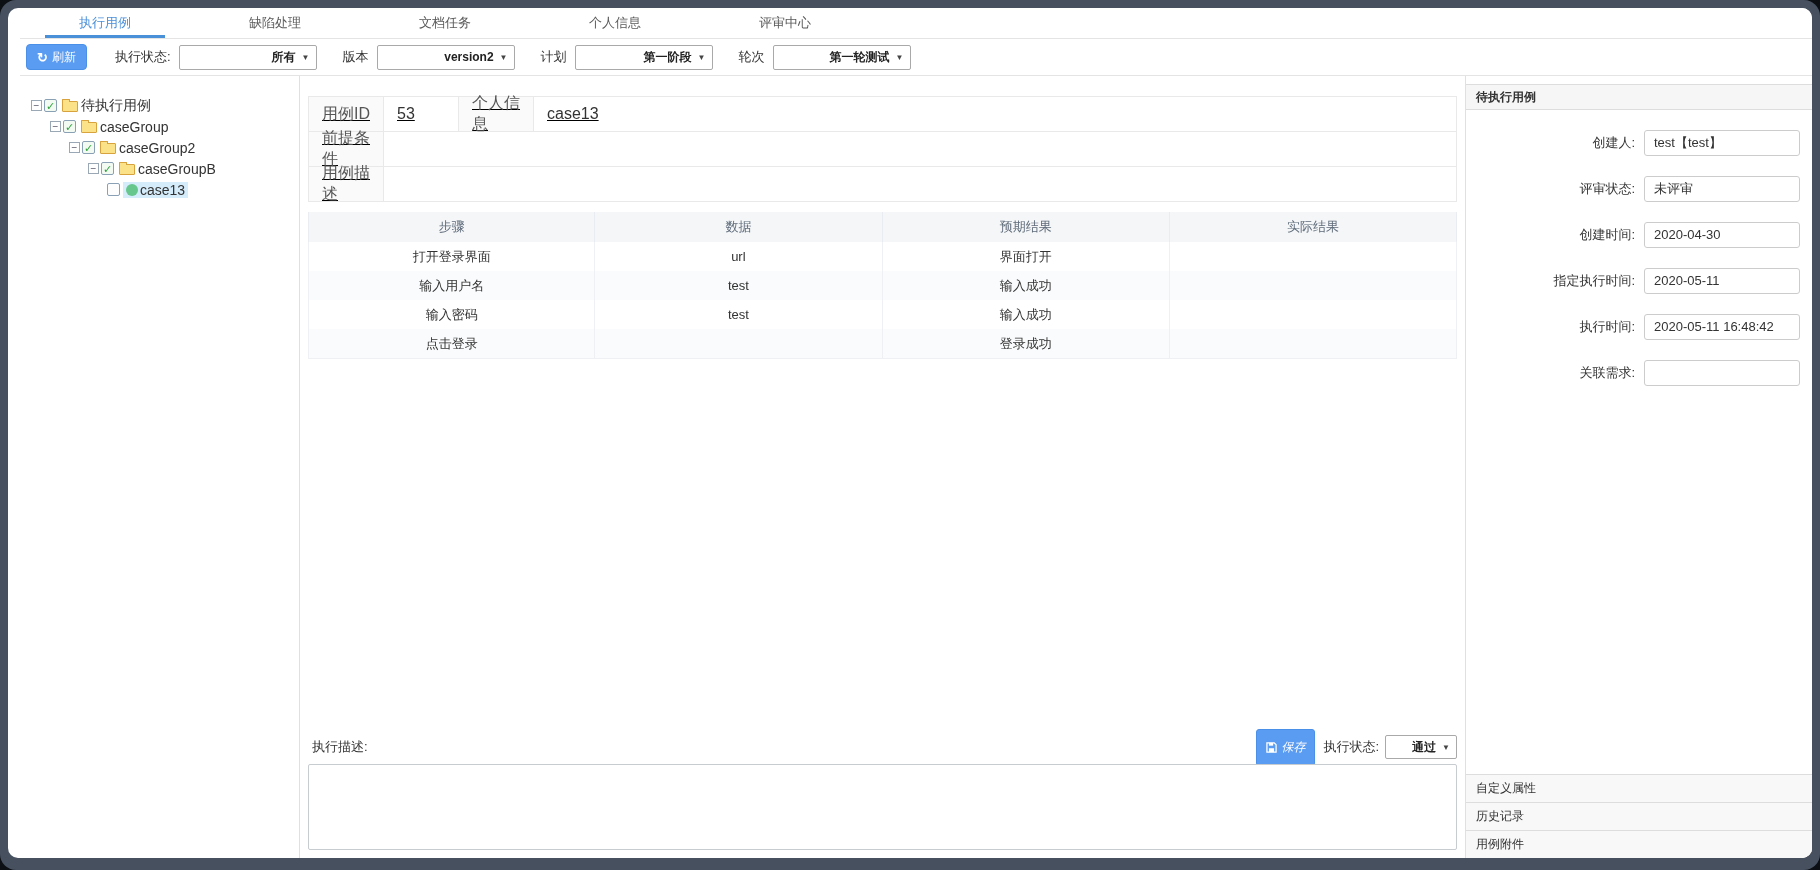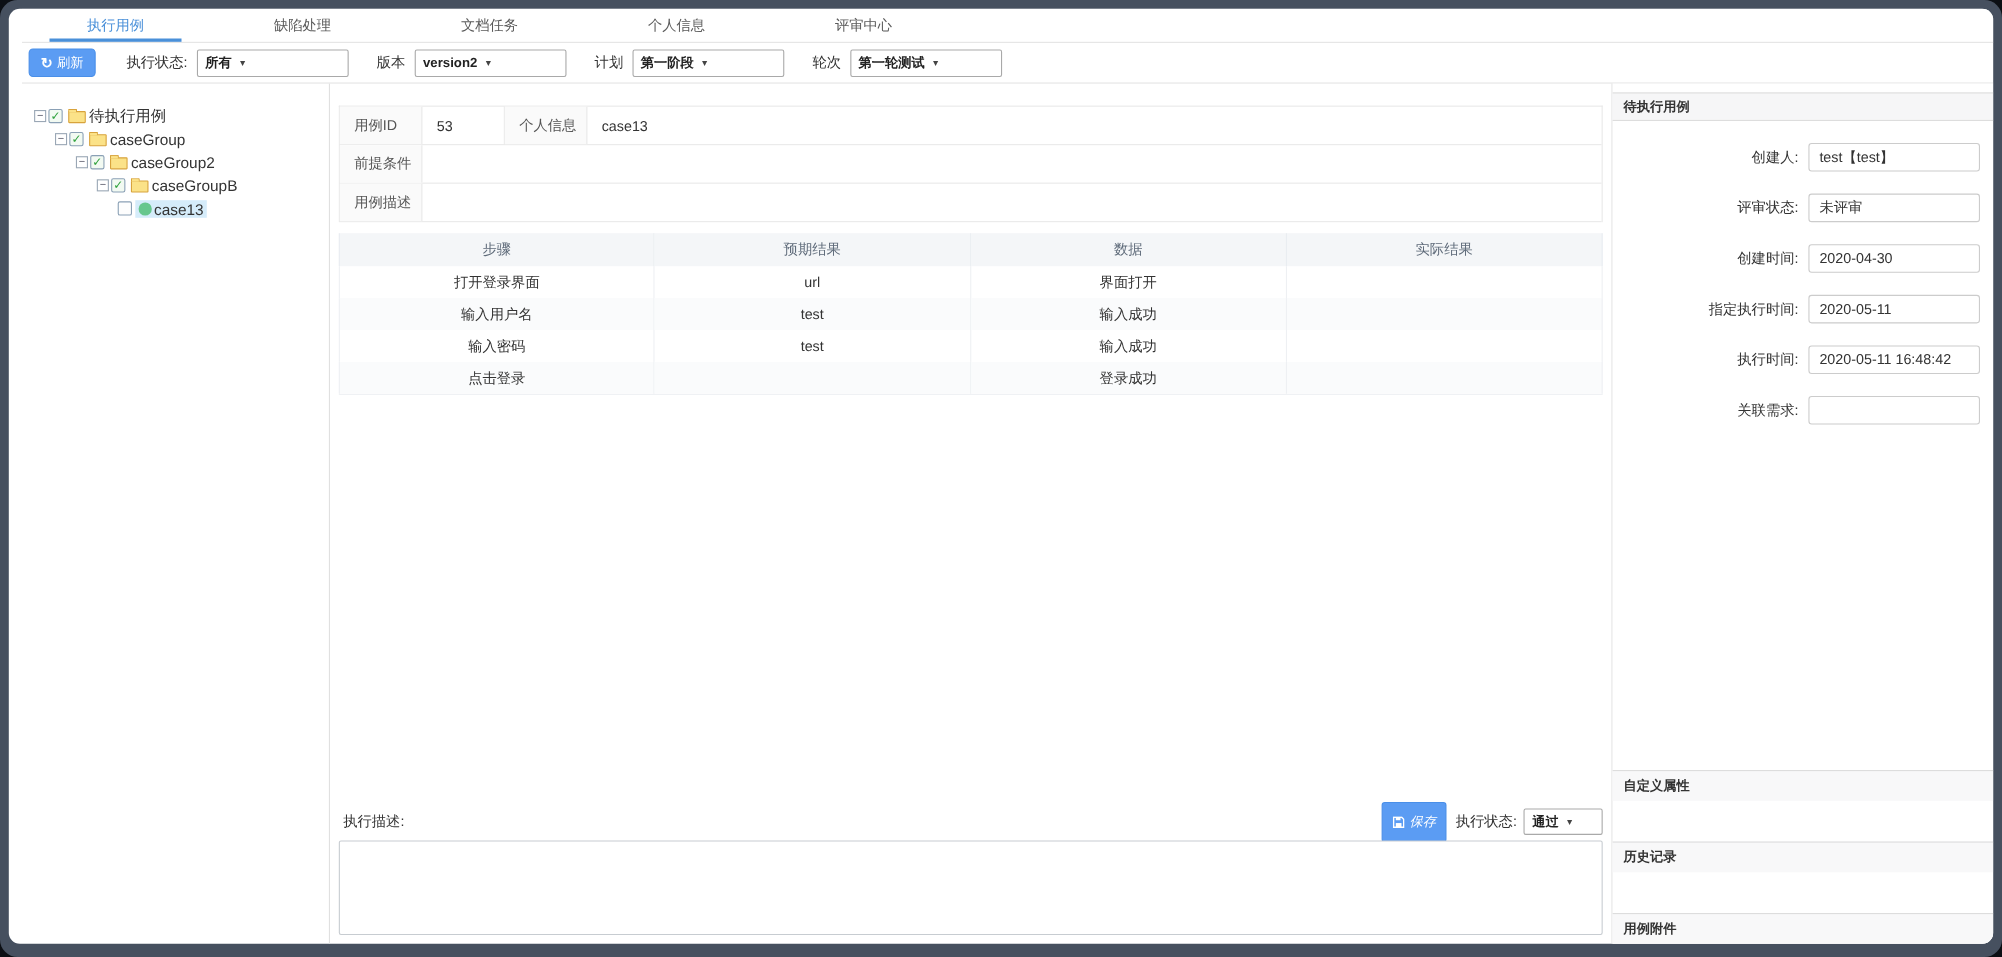--- a/index.html
+++ b/index.html
@@ -12,41 +12,41 @@
   .tab { width:170px; text-align:center; font-size:13px; color:#5a5a5a; line-height:29px; position:relative; cursor:pointer; }
   .tab.active { color:#4a90d9; }
   .tab.active::after { content:""; position:absolute; left:25px; bottom:0; width:120px; height:3px; background:#4a90d9; }
 
   
   .toolbar { height:37px; display:flex; align-items:center; border-bottom:1px solid #e4e4e4; flex:none; padding-left:6px; }
   .btn-blue { background:#5b9cf3; border:1px solid #4a8fe8; color:#fff; font-size:12px; border-radius:4px; height:26px; display:inline-flex; align-items:center; gap:4px; padding:0 10px; cursor:pointer; }
   .refresh-glyph { font-size:13px; font-weight:bold; line-height:1; }
   .tb-label { font-size:13px; color:#333; margin:0 8px 0 26px; }
   .tb-label.first { margin-left:28px; }
-  .sel { height:25px; border:1px solid #a9a9a9; border-radius:2px; background:#fff; display:inline-flex; align-items:center; justify-content:flex-start; padding:0 6px 0 7px; cursor:pointer; }
+  .sel { height:25px; border:1px solid #a9a9a9; border-radius:2px; background:#fff; display:inline-flex; align-items:center; justify-content:flex-end; padding:0 6px 0 7px; cursor:pointer; }
   .sel .sel-text { font-size:12px; font-weight:700; color:#222; }
   .sel .arrow { font-size:8px; color:#444; margin-left:6px; }
   .sel.w138 { width:138px; }
 
   
   .content { flex:1; display:flex; min-height:0; }
   .tree-panel { width:280px; flex:none; border-right:1px solid #e0e0e0; padding:19px 0 0 11px; overflow:hidden; }
   .tree-row { display:flex; align-items:center; height:21px; font-size:14px; color:#333; cursor:pointer; }
   .expander { width:11px; height:11px; border:1px solid #9aa7b5; background:#fff; font-size:10px; line-height:9px; text-align:center; color:#556; margin-right:2px; flex:none; cursor:pointer; }
   .cbx { width:13px; height:13px; border:1px solid #8aa0b5; background:#fdfdfd; border-radius:2px; margin-right:3px; flex:none; font-size:11px; line-height:12px; text-align:center; cursor:pointer; }
   .cbx.checked { color:#2fa23c; font-weight:bold; background:#f2faf2; }
   .folder { width:16px; height:11px; background:#fbe288; border:1px solid #d8a33c; border-radius:1px; position:relative; margin:2px 3px 0 2px; flex:none; }
   .folder::before { content:""; position:absolute; top:-3px; left:-1px; width:6px; height:2px; background:#fbe288; border:1px solid #d8a33c; border-bottom:none; border-radius:1px 1px 0 0; }
   .dot { width:12px; height:12px; border-radius:50%; background:#67c78d; margin:0 2px 0 3px; flex:none; }
   .node-selected { background:#d5ecfa; display:inline-flex; align-items:center; padding-right:3px; }
   .ind-1{margin-left:19px}.ind-2{margin-left:38px}.ind-3{margin-left:57px}.ind-4{margin-left:76px}
 
   
   .main { flex:1; position:relative; border-right:1px solid #e0e0e0; min-width:0; padding:20px 8px 0 8px; }
-  .info-table { border:1px solid #e9e9e9; border-bottom:none; font-size:13px; }
+  .info-table { border:1px solid #e9e9e9; border-bottom:none; font-size:16px;text-decoration:underline; }
   .info-row { display:flex; height:35px; border-bottom:1px solid #e9e9e9; }
   .info-cell { display:flex; align-items:center; padding-left:13px; color:#333; }
   .info-cell.lbl { background:#fafafa; color:#555; width:75px; flex:none; border-right:1px solid #e9e9e9; }
   .info-cell.v1 { width:75px; flex:none; border-right:1px solid #e9e9e9; }
   .info-cell.grow { flex:1; }
 
   .steps-table { margin-top:10px; font-size:13px; border-bottom:1px solid #eef0f3; }
   .st-row { display:flex; }
   .st-cell { width:25%; text-align:center; padding:0 4px; border-right:1px solid #eef0f3; overflow:hidden; }
   .st-cell:first-child { border-left:1px solid #eef0f3; }
@@ -63,21 +63,21 @@
   .exec-textarea { position:absolute; left:8px; right:8px; bottom:8px; height:86px; border:1px solid #c7ccd1; border-radius:2px; resize:none; font-family:inherit; font-size:13px; padding:6px; outline:none; }
 
   
   .props { width:346px; flex:none; position:relative; background:#fff; }
   .prop-header { margin-top:8px; height:26px; line-height:25px; background:#f6f6f7; border-top:1px solid #ddd; border-bottom:1px solid #ddd; font-weight:bold; font-size:12px; color:#333; padding-left:10px; }
   .prop-fields { padding-top:10px; }
   .prop-field { display:flex; align-items:center; height:46px; }
   .prop-label { width:178px; flex:none; text-align:right; padding-right:9px; font-size:13px; color:#333; }
   .prop-input { width:156px; height:26px; line-height:24px; border:1px solid #ccc; border-radius:3px; font-size:13px; color:#333; padding:0 9px; background:#fff; cursor:text; overflow:hidden; white-space:nowrap; }
   .prop-sections { position:absolute; left:0; right:0; bottom:0; }
-  .prop-section { height:28px; line-height:27px; border-top:1px solid #ddd; background:#f8f8f9; font-weight:bold; font-size:12px; color:#333; padding-left:10px; cursor:pointer;margin-top:37px; }
+  .prop-section { height:28px; line-height:27px; border-top:1px solid #ddd; background:#f8f8f9; font-weight:normal; font-size:12px; color:#333; padding-left:10px; cursor:pointer; }
   .save-icon-svg { display:block; }
 </style>
 </head>
 <body>
 
 <div class="frame">
   <div class="window">
 
     <div class="tabbar">
       <div class="tab active">执行用例</div>
@@ -169,22 +169,22 @@
           </div>
           <div class="info-row">
             <div class="info-cell lbl">用例描述</div>
             <div class="info-cell grow"></div>
           </div>
         </div>
 
         <div class="steps-table">
           <div class="st-row st-head">
             <div class="st-cell">步骤</div>
+            <div class="st-cell">数据</div>
             <div class="st-cell">预期结果</div>
-            <div class="st-cell">数据</div>
             <div class="st-cell">实际结果</div>
           </div>
           <div class="st-row st-body">
             <div class="st-cell">打开登录界面</div>
             <div class="st-cell">url</div>
             <div class="st-cell">界面打开</div>
             <div class="st-cell"></div>
           </div>
           <div class="st-row st-body">
             <div class="st-cell">输入用户名</div>

